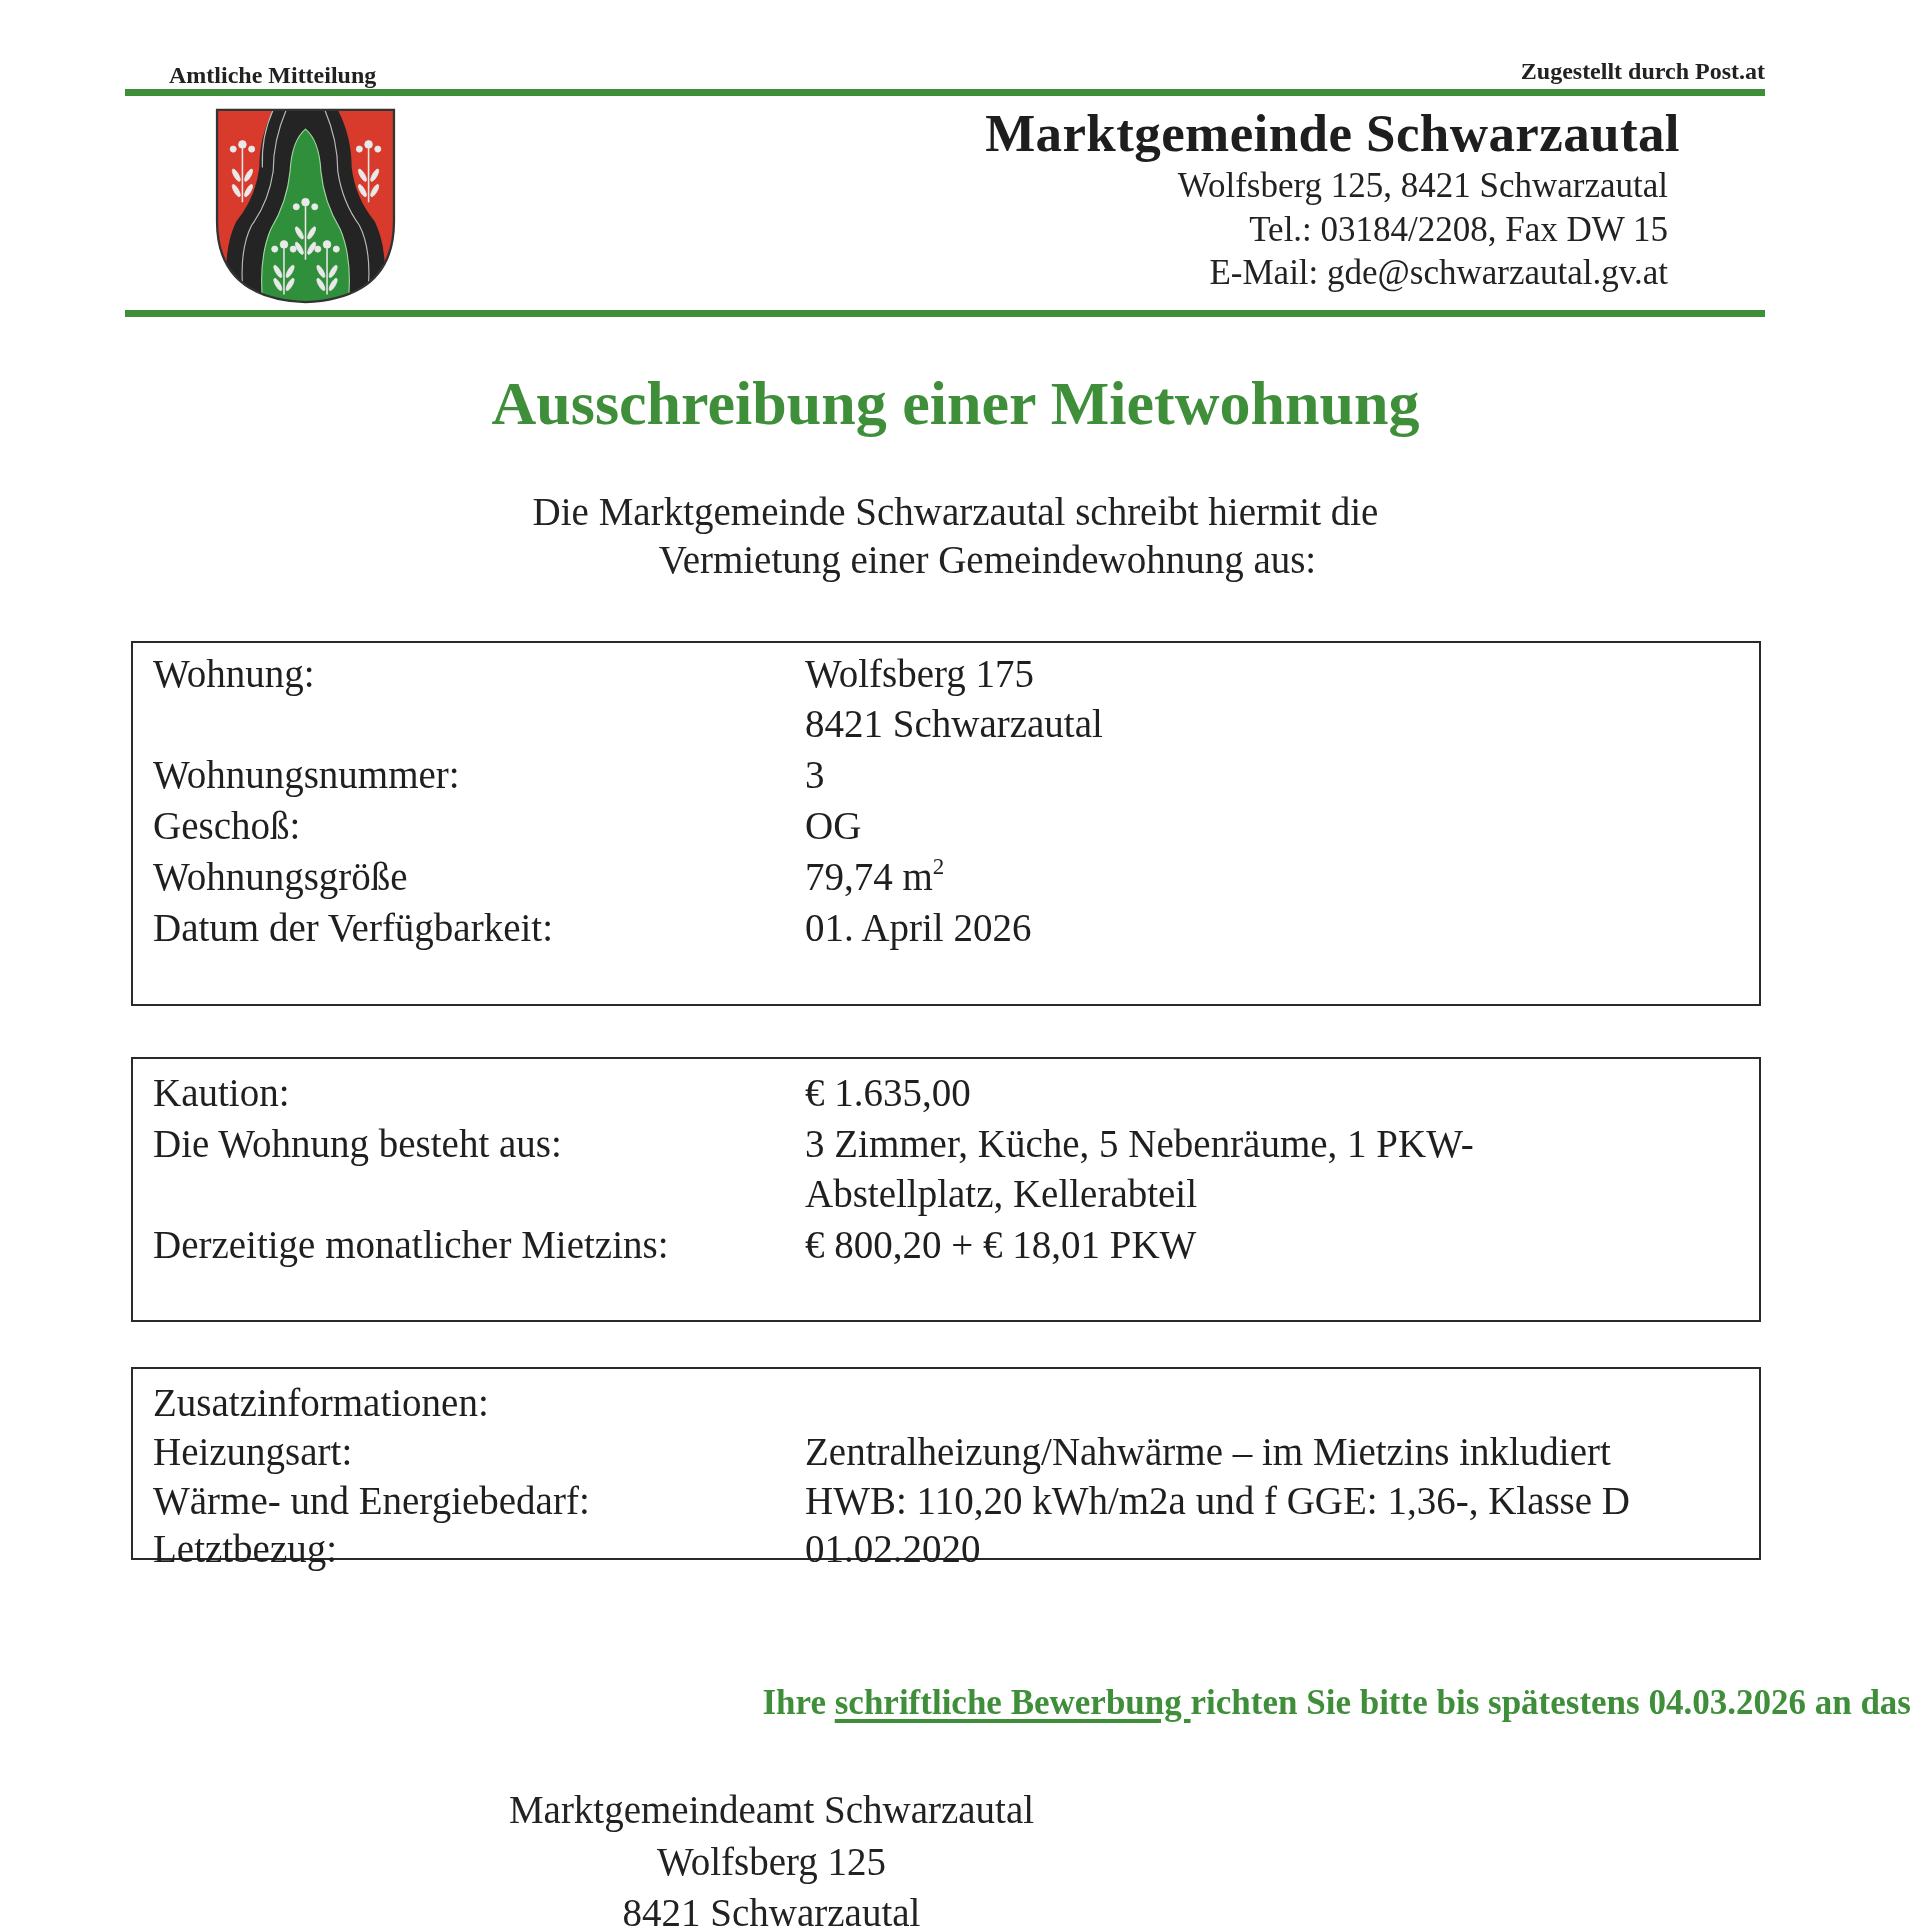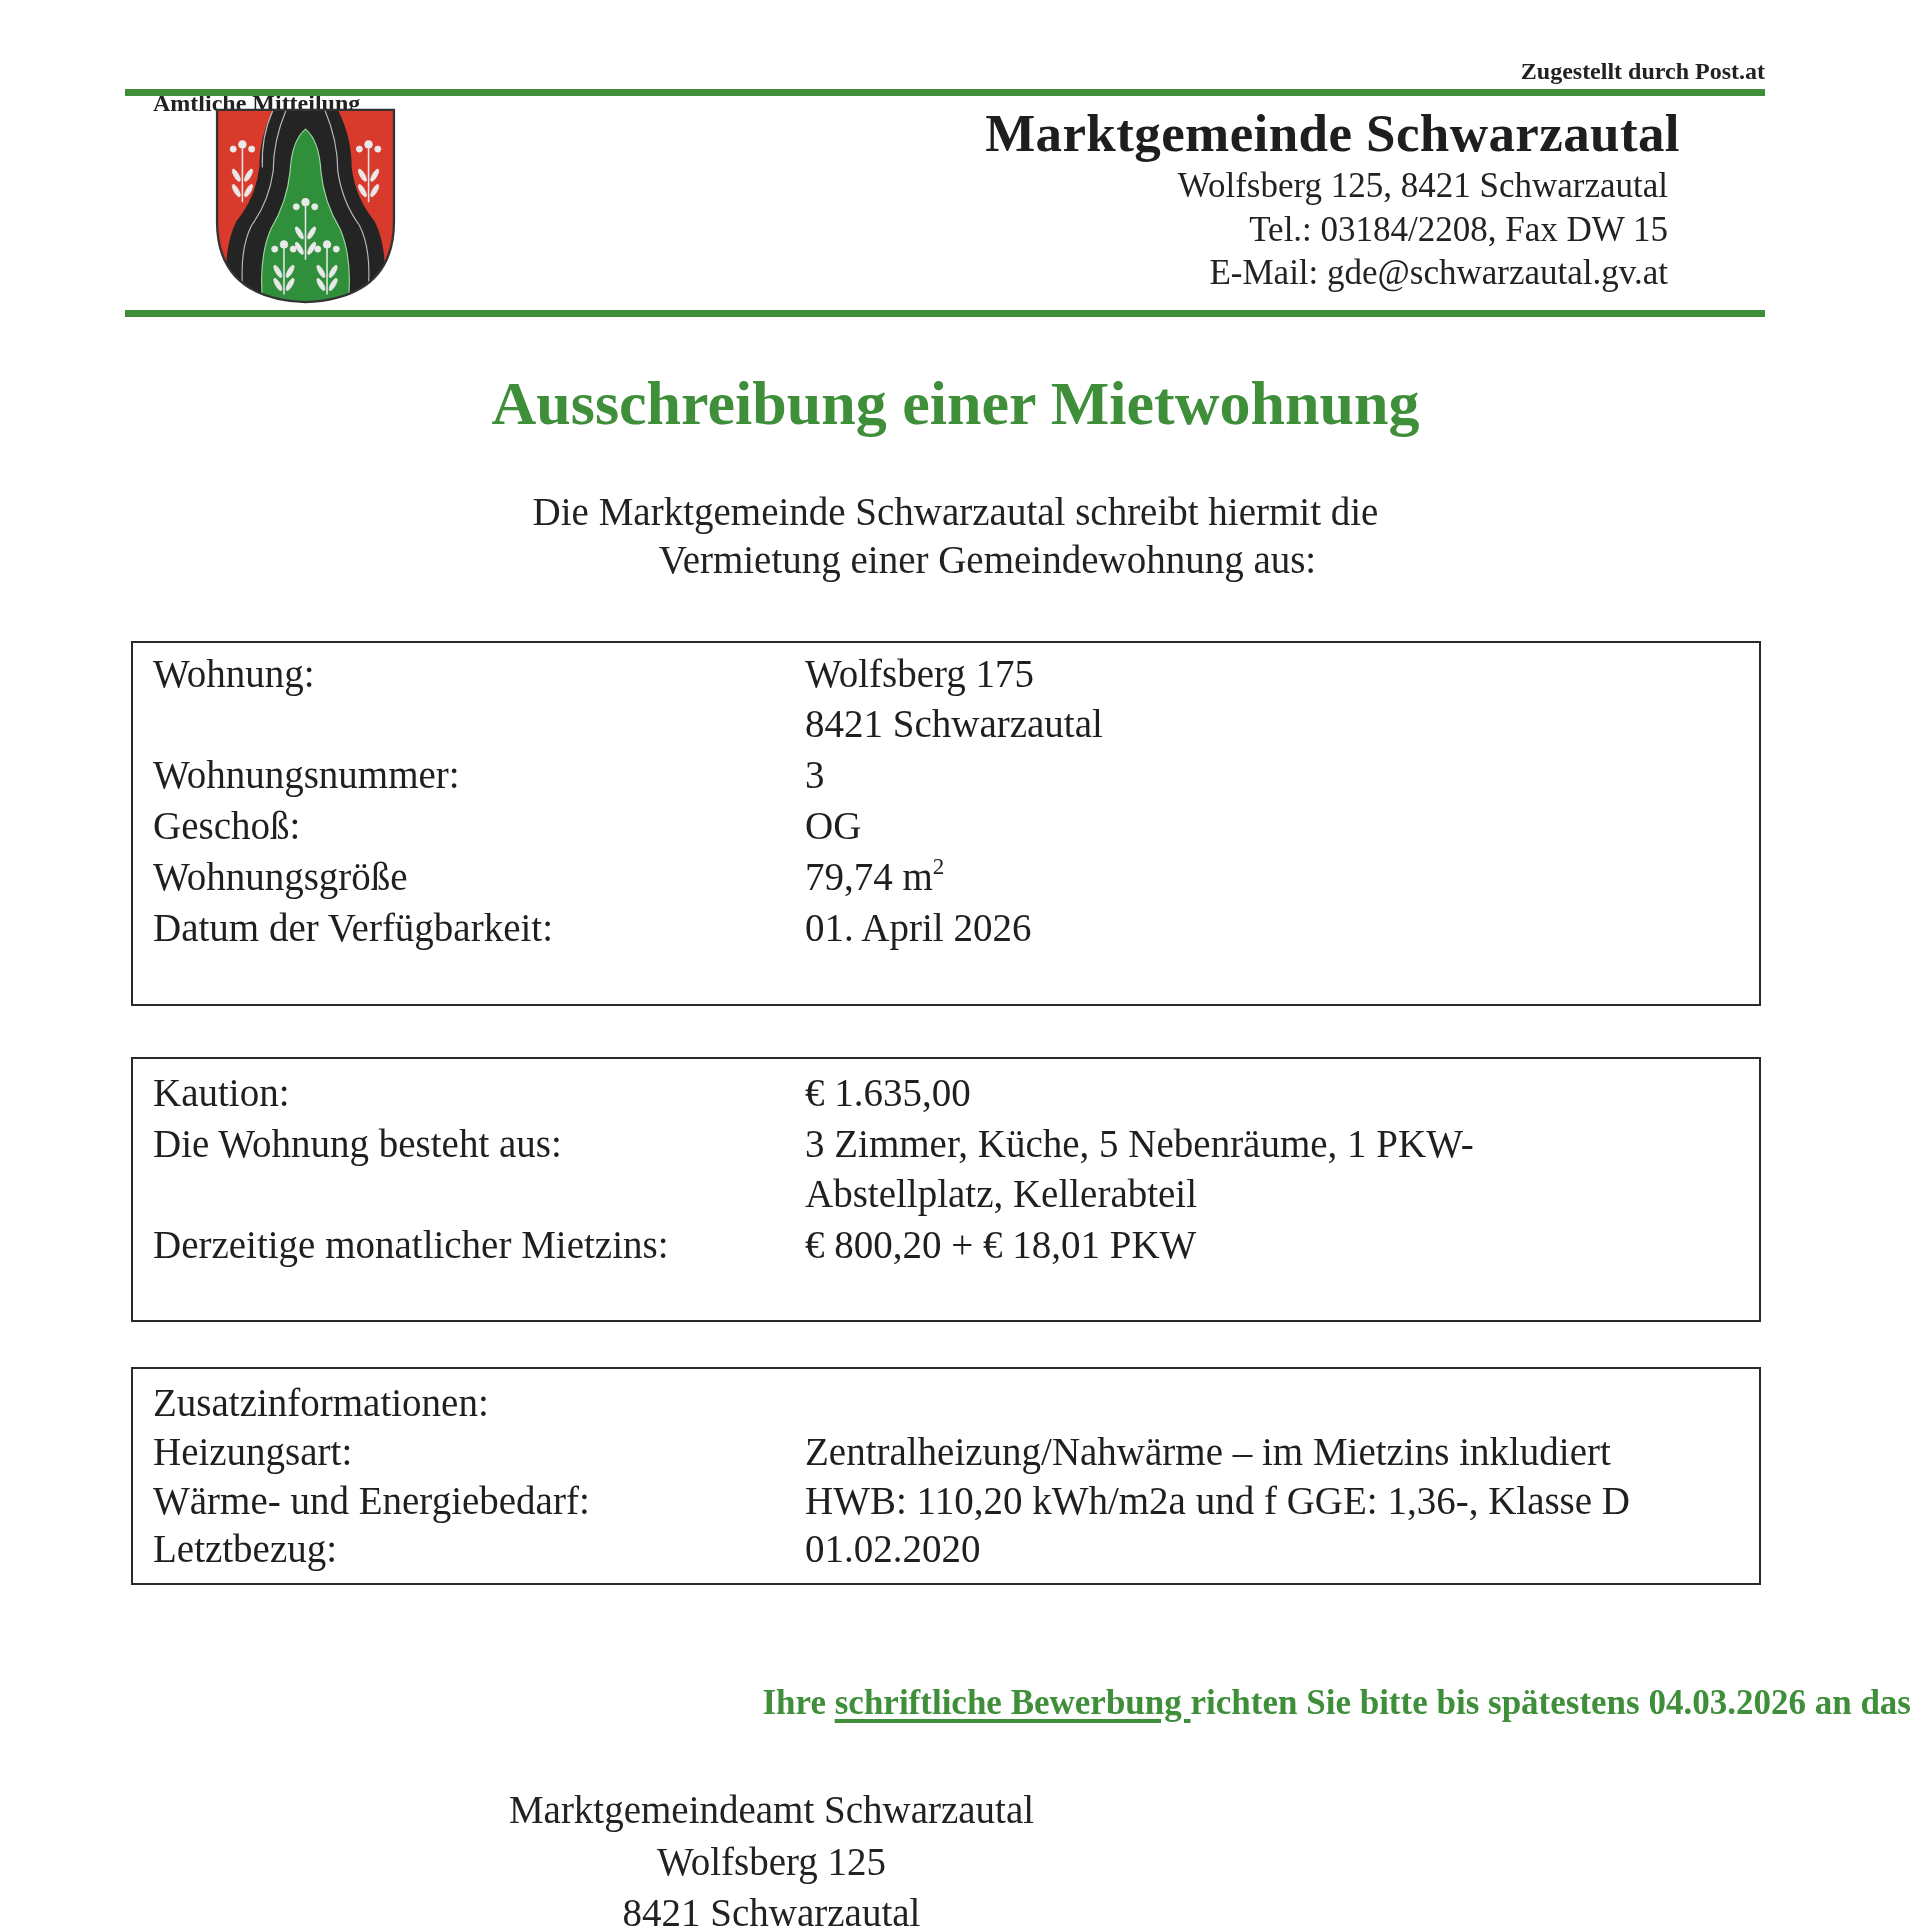--- a/index.html
+++ b/index.html
@@ -2,21 +2,21 @@
 <html style="font-size:6.2px"><head>
 <meta charset="utf-8">
 <style>
   html, body { margin: 0; padding: 0; background: #ffffff; }
   body { width: 1911px; height: 2702px; position: relative; overflow: hidden;
          font-family: "Liberation Serif", "DejaVu Serif", serif; color: #1f1f1f; }
   .abs { position: absolute; }
 
   
   .hdr-small { font-size: 24px; font-weight: bold; top: 62px; color: #222; }
-  #amtlich { left: 153px; margin-top: 28px; }
+  #amtlich { left: 169px; }
   #zugestellt { right: 146px; top: 58px; }
   .green-rule { left: 125px; width: 1640px; height: 7px; background: #3f8f3a; }
   #rule-top { top: 89px; }
   #rule-bottom { top: 310px; }
   #coat { left: 213px; top: 106px; width: 185px; height: 200px; }
   #org-name { right: 231px; top: 103px; font-size: 53px; font-weight: bold; color: #1e1e1e; letter-spacing: 0.4px; }
   .org-line { right: 243px; font-size: 35px; text-align: right; color: #222; }
   #org-address { top: 166px; }
   #org-tel { top: 210px; }
   #org-email { top: 253px; }
@@ -24,21 +24,21 @@
   
   #doc-title { left: 0; width: 1911px; top: 368px; text-align: center; font-size: 62px; font-weight: bold; color: #3f8f3a; }
   .intro { left: 0; width: 1911px; text-align: center; font-size: 39px; color: #222; }
   #intro-1 { top: 489px; }
   #intro-2 { top: 537px; padding-left: 32px; }
 
   
   .info-box { left: 131px; width: 1630px; border: 2.3px solid #2a2a2a; box-sizing: border-box; }
   #box-1 { top: 641px; height: 365px; }
   #box-2 { top: 1057px; height: 265px; }
-  #box-3 { top: 1367px; height: 218px; }
+  #box-3 { top: 1367px; height: 193px; }
   .row { position: absolute; left: 0; width: 100%; font-size: 39px; line-height: 51px; }
   .row .lbl { position: absolute; left: 20px; white-space: nowrap; }
   .row .val { position: absolute; left: 672px; white-space: nowrap; }
   sup.sq { font-size: 23px; position: relative; top: -2.3px; vertical-align: super; line-height: 0; }
 
   
   #cta { left: 0; width: 1911px; top: 1683px; text-align: right; font-size: 35px; font-weight: bold; color: #3f8f3a; white-space: nowrap; }
   #cta .ul { text-decoration: underline; text-decoration-thickness: 3.9px; text-underline-offset: 5.4px; }
 
   .center-line { left: 0; width: 1543px; text-align: center; font-size: 39px; color: #222; }

